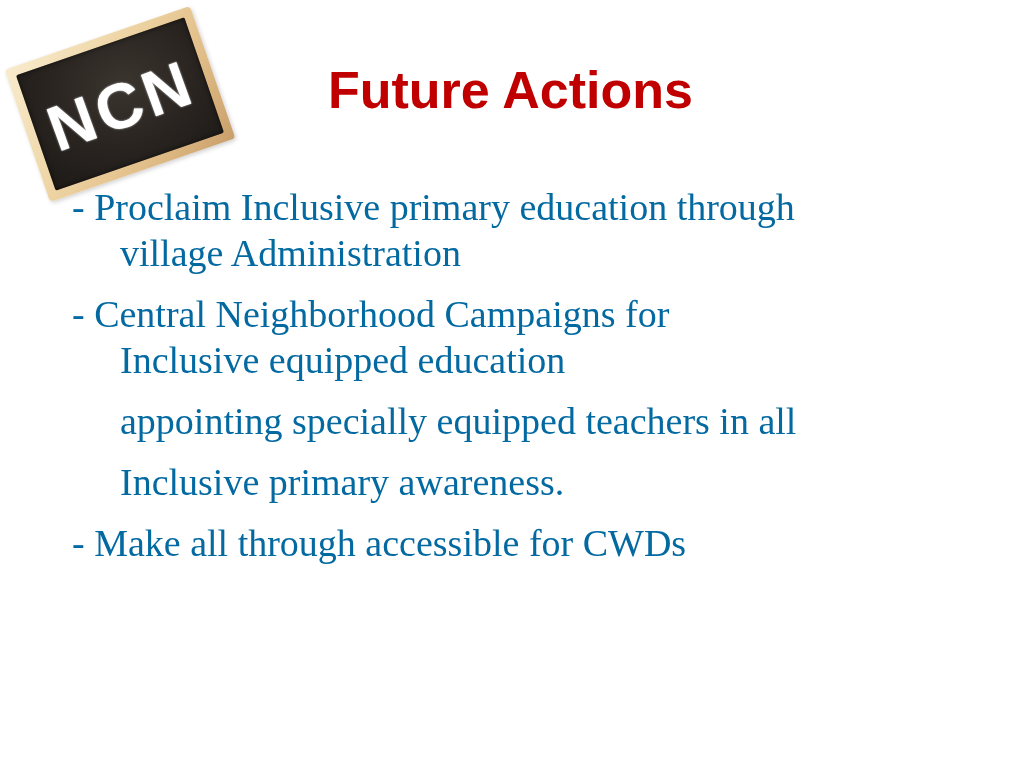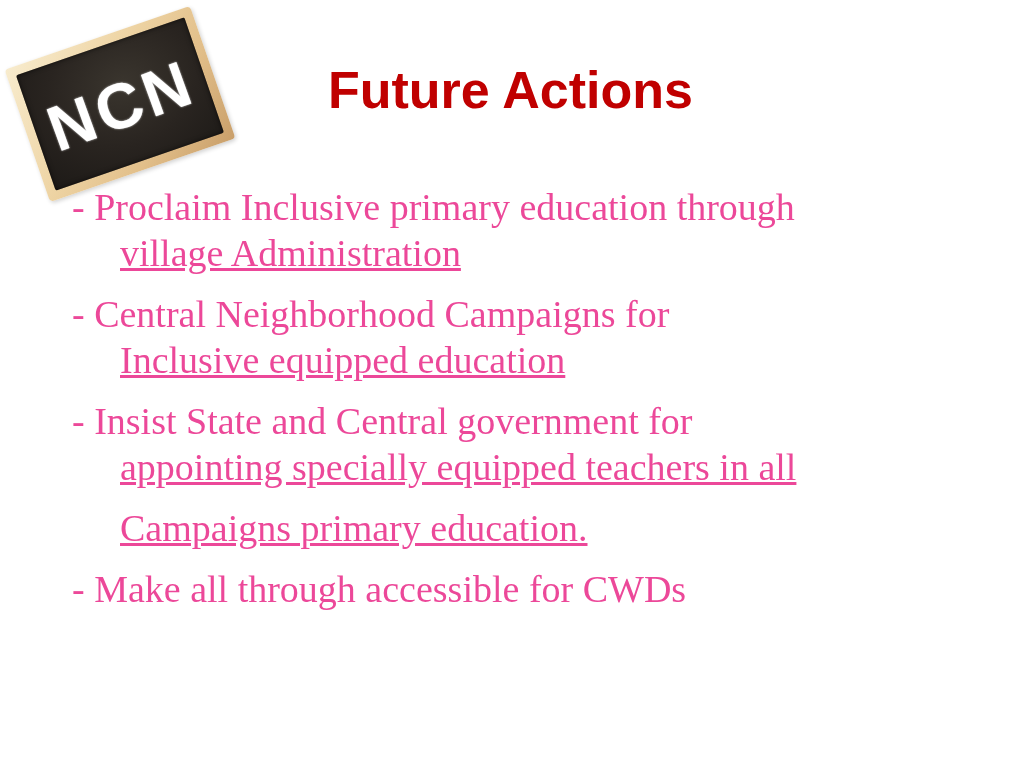--- a/index.html
+++ b/index.html
@@ -73,50 +73,48 @@
     line-height: 46px;
   }
   .bullet {
     margin: 0 0 15px 0;
   }
   .bullet-line {
     white-space: nowrap;
   }
   .bullet-line.cont {
     padding-left: 48px;
-    text-decoration: underline;
   }
 </style>
 </head>
 <body>
 
 <div class="slide">
 
   <div class="logo">
     <div class="board">
       <span class="ncn-text">NCN</span>
     </div>
   </div>
 
   <h1 class="title" style="color: rgb(192, 0, 0);">Future Actions</h1>
 
-  <div class="content" id="bullets" style="color: #ec4899;">
+  <div class="content" id="bullets" style="color: #0369a1;">
       <div class="bullet">
         <div class="bullet-line">- Proclaim Inclusive primary education through</div>
         <div class="bullet-line cont">village Administration</div>
       </div>
       <div class="bullet">
         <div class="bullet-line">- Central Neighborhood Campaigns for</div>
         <div class="bullet-line cont">Inclusive equipped education</div>
       </div>
       <div class="bullet">
-        <div class="bullet-line">- Insist State and Central government for</div>
         <div class="bullet-line cont">appointing specially equipped teachers in all</div>
       </div>
       <div class="bullet">
-        <div class="bullet-line cont">Campaigns primary education.</div>
+        <div class="bullet-line cont">Inclusive primary awareness.</div>
       </div>
       <div class="bullet">
         <div class="bullet-line">- Make all through accessible for CWDs</div>
       </div>
     </div>
 
 </div>
 
 </body></html>

